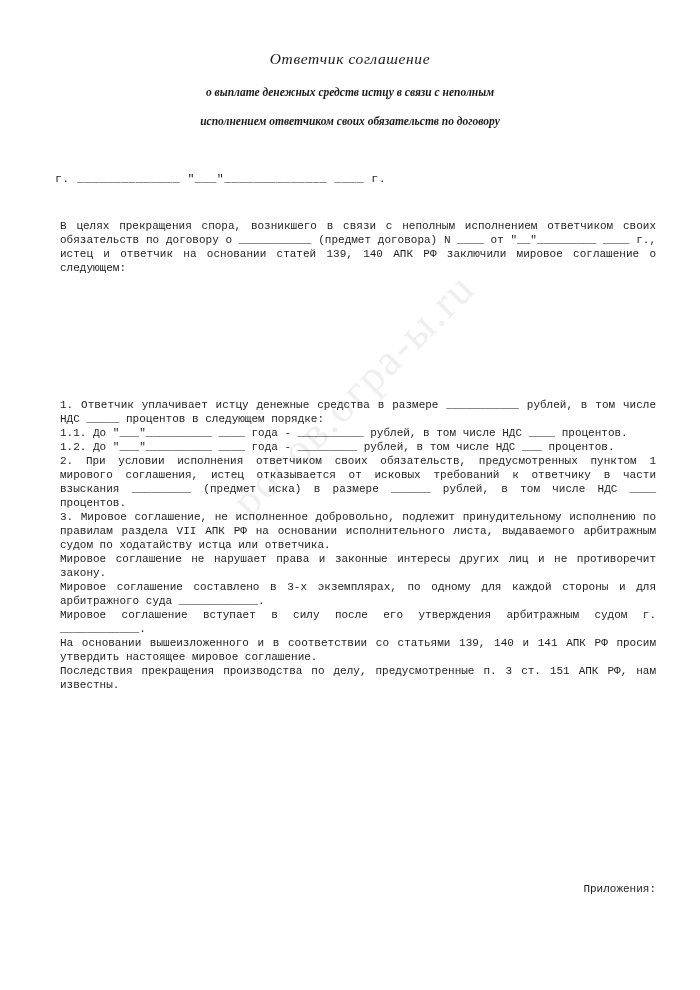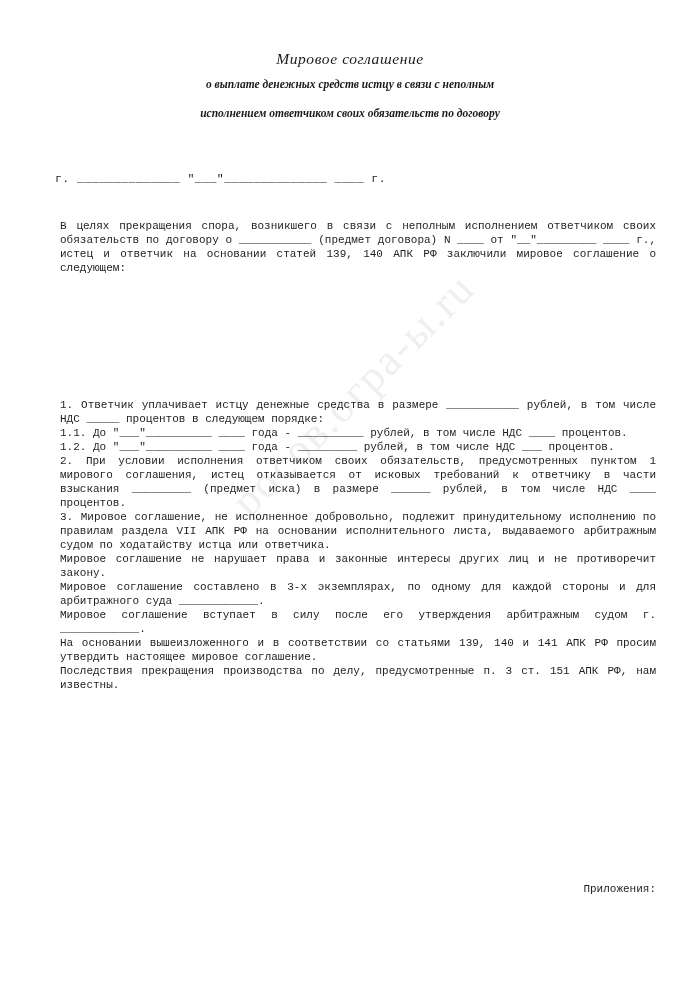--- a/index.html
+++ b/index.html
@@ -47,20 +47,21 @@
   .subtitle {
     position: absolute;
     left: 0;
     width: 700px;
     text-align: center;
     font-family: "Liberation Serif", serif;
     font-style: italic;
     font-weight: bold;
     font-size: 11.5px;
     color: #1a1a1a;
+    margin-top: 8px;
   }
   .subtitle.l1 { top: 78px; }
   .subtitle.l2 { top: 107px; }
 
   .body-block {
     position: absolute;
     left: 60px;
     width: 596px;
     font-size: 11px;
     line-height: 14px;
@@ -80,21 +81,21 @@
   .p3 { top: 882px; }
   .nojust { text-align: right; }
 </style>
 </head>
 <body>
 
 <div class="page">
 
   <div class="watermark">росов.огра-ы.ru</div>
 
-  <div class="title">Мировое соглашение</div>
+  <div class="title">Ответчик соглашение</div>
   <div class="subtitle l1">о выплате денежных средств истцу в связи с неполным</div>
   <div class="subtitle l2">исполнением ответчиком своих обязательств по договору</div>
 
   <div class="city-line">г. ______________  "___"______________ ____ г.</div>
 
   <div class="body-block p1">В целях прекращения спора, возникшего в связи с неполным исполнением ответчиком своих обязательств по договору о ___________ (предмет договора) N ____ от "__"_________ ____ г., истец и ответчик на основании статей 139, 140 АПК РФ заключили мировое соглашение о следующем:</div>
 
   <div class="body-block p2">1. Ответчик уплачивает истцу денежные средства в размере ___________ рублей, в том числе НДС _____ процентов в следующем порядке:
 1.1. До "___"__________ ____ года - __________ рублей, в том числе НДС ____ процентов.
 1.2. До "___"__________ ____ года - _________ рублей, в том числе НДС ___ процентов.

